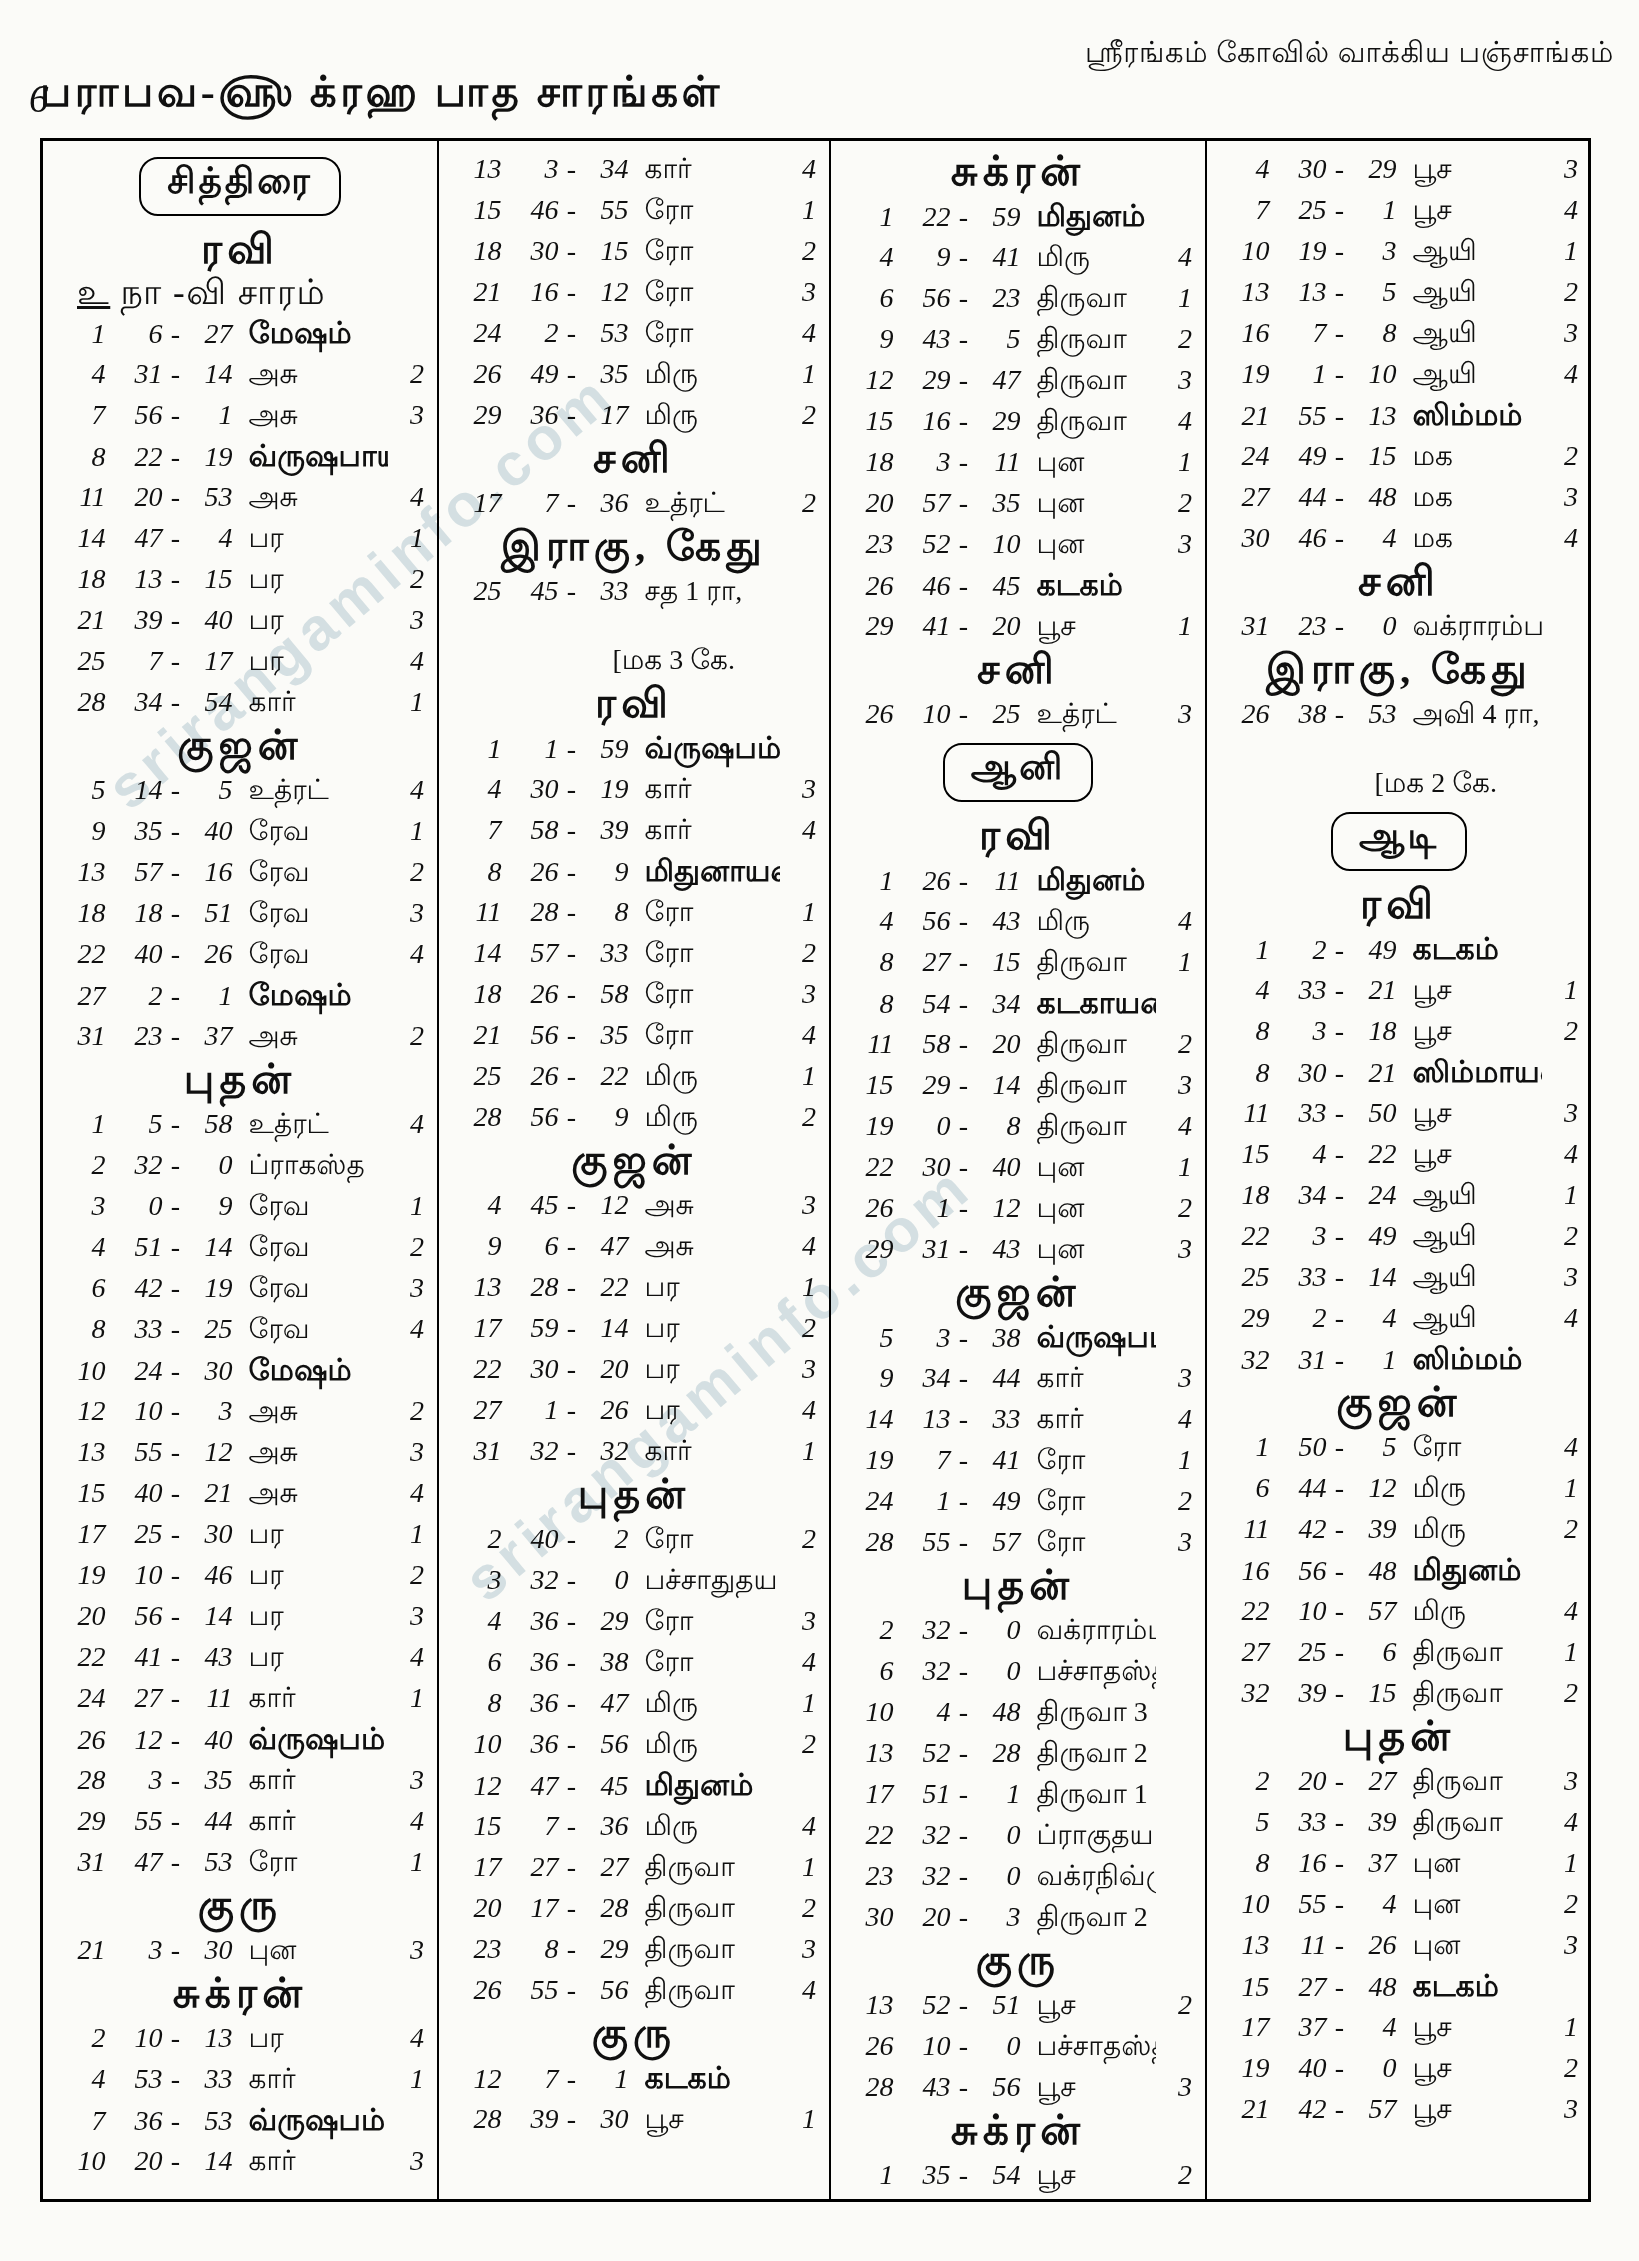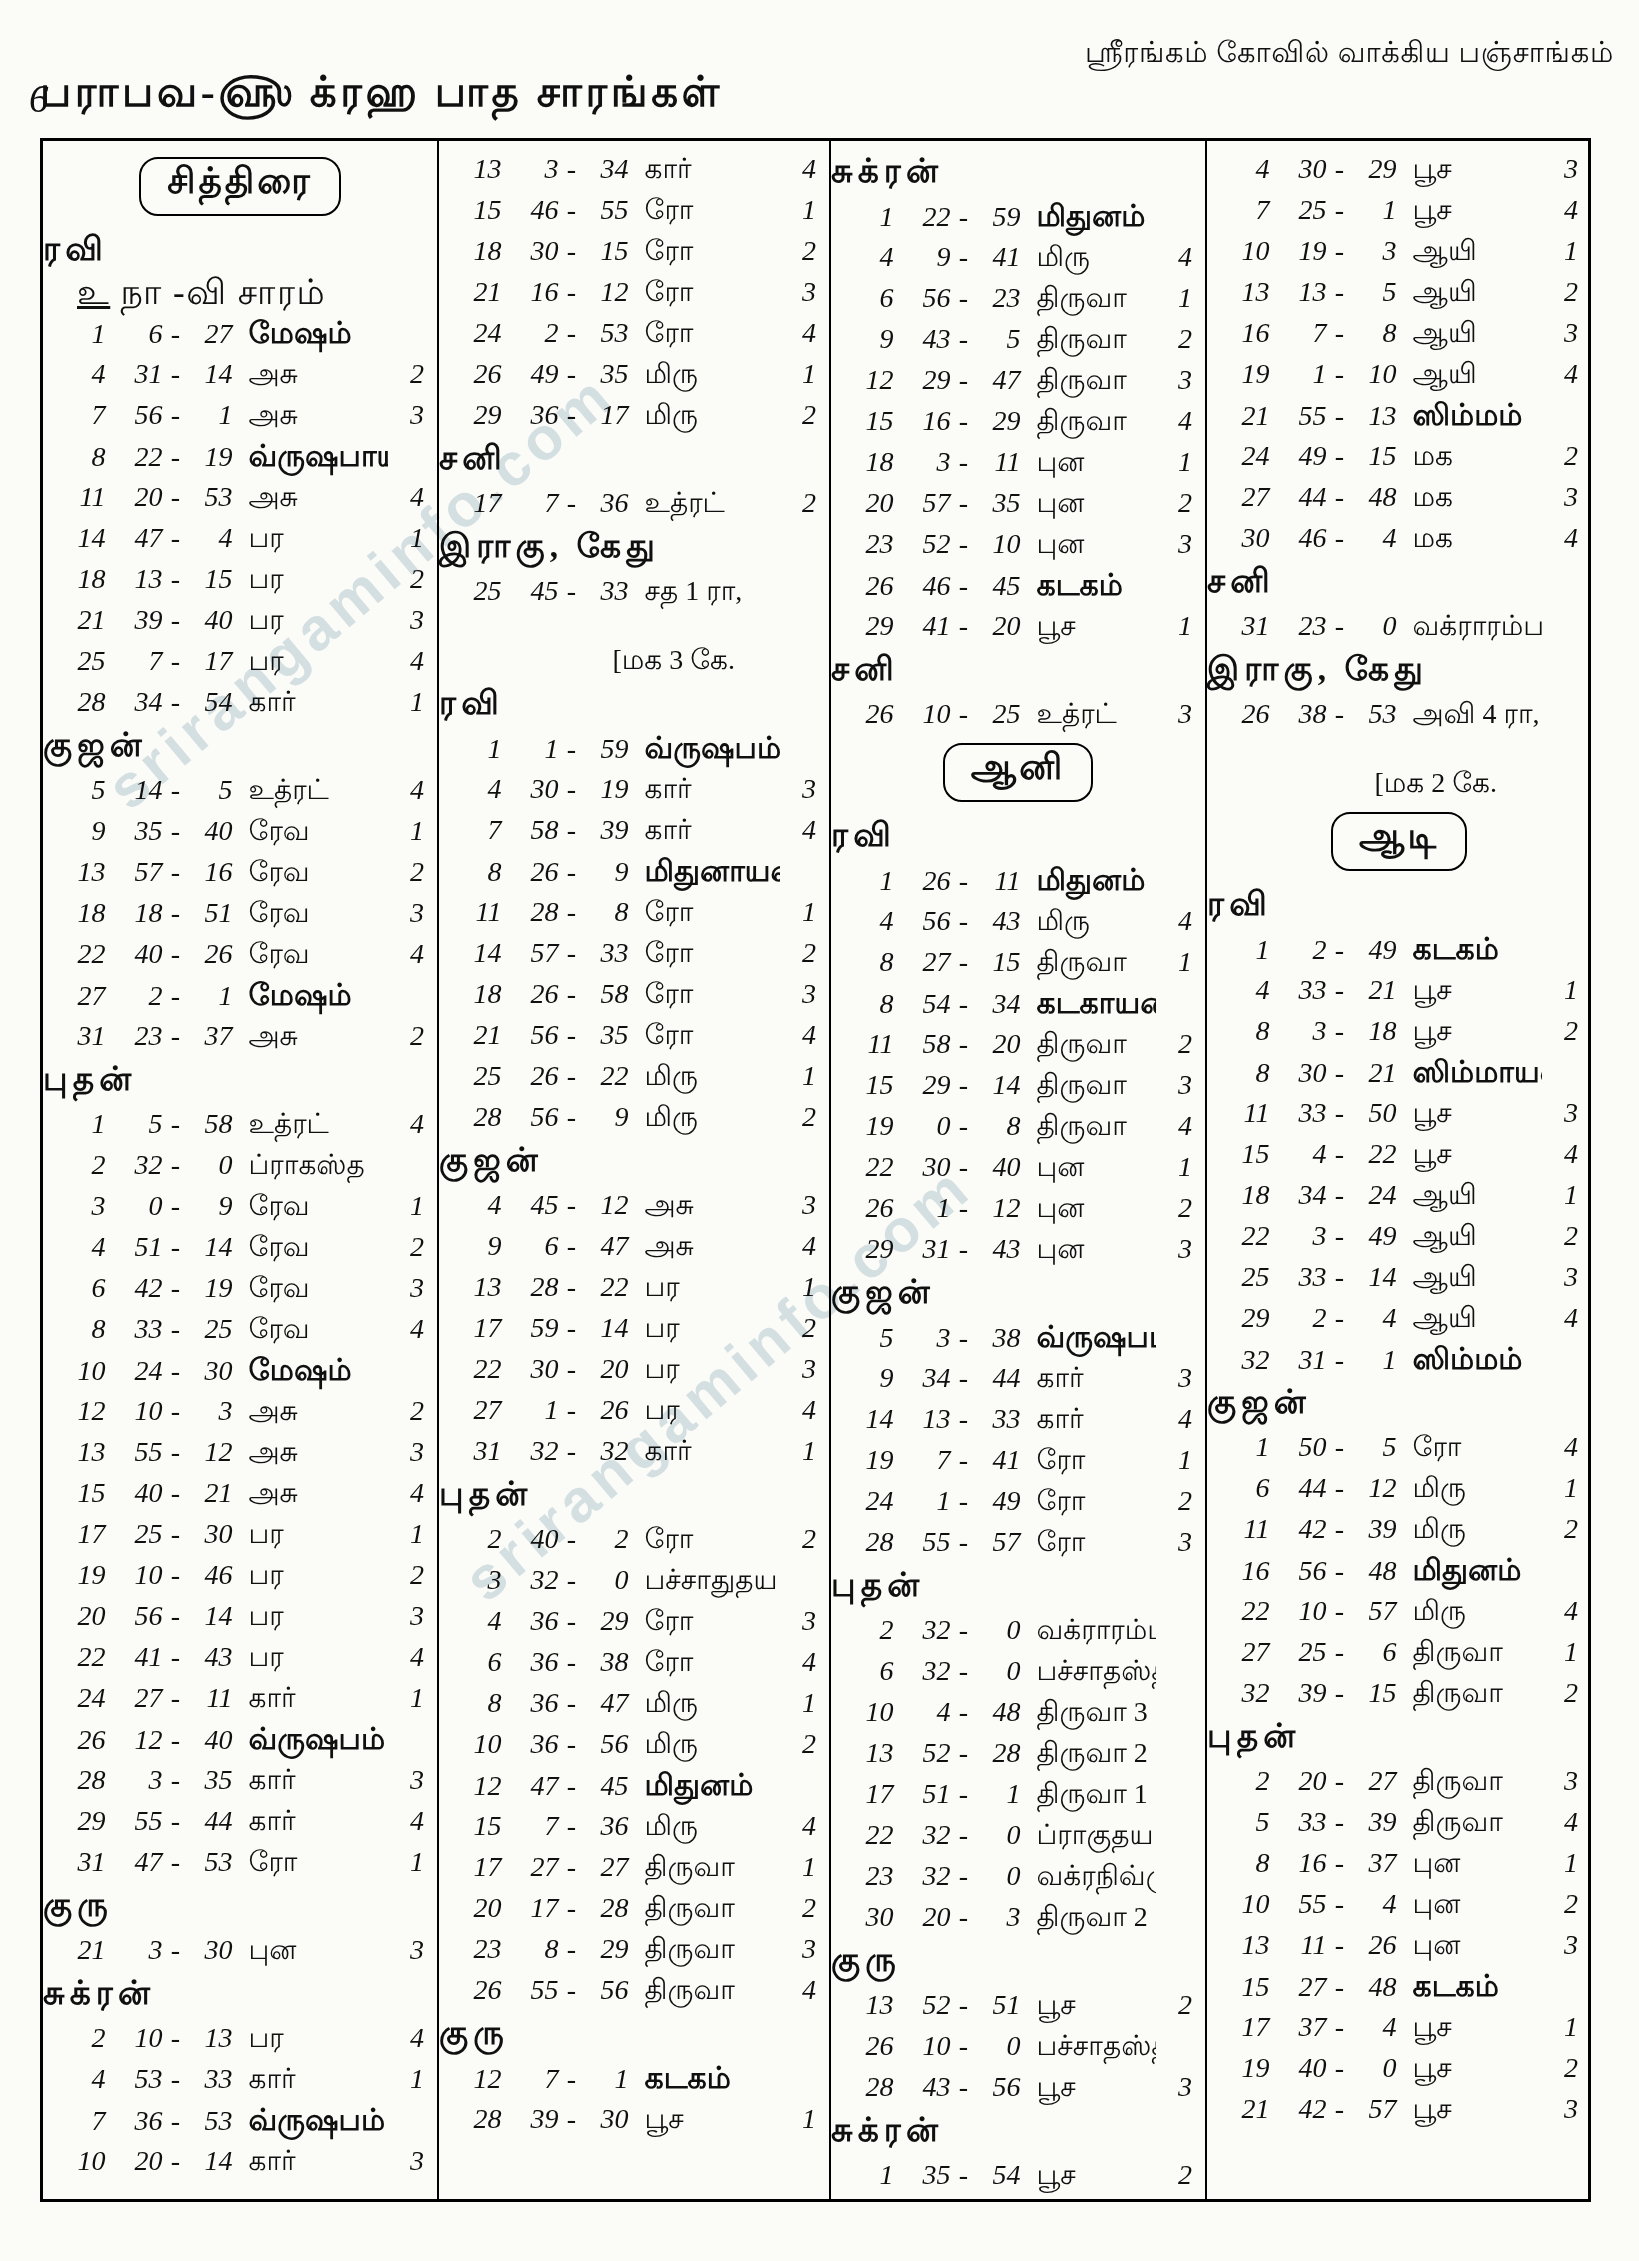--- a/index.html
+++ b/index.html
@@ -17,21 +17,21 @@
   .row{display:flex;align-items:baseline;height:41px;line-height:41px;font-size:28px;padding:0 13px 0 14.5px;white-space:nowrap;}
   .c{display:inline-block;}
   .c.d{width:48px;text-align:right;}
   .c.n{width:57px;text-align:right;}
   .c.dash{width:26px;text-align:center;}
   .c.v{width:44px;text-align:right;}
   .c.s{flex:1;padding-left:16px;overflow:hidden;}
   .c.p{width:36px;text-align:right;}
   .num{font-style:italic;}
   .bold-name .c.s{font-weight:bold;font-size:30px;font-family:Liberation Serif, serif;}
-  .sec{text-align:left;font-weight:bold;font-size:33px;height:47px;line-height:47px;letter-spacing:5.1px;}
+  .sec{text-align:center;font-weight:bold;font-size:41px;height:47px;line-height:47px;letter-spacing:5.1px;}
   .colhead{font-size:35px;font-weight:normal;height:39px;line-height:39px;padding-left:34px;letter-spacing:1.5px;}
   .uline{text-decoration:underline;}
   .note{font-size:28px;height:41px;line-height:41px;text-align:right;padding-right:94px;margin-top:28px;}
   .month-wrap{display:flex;justify-content:center;padding:8.7px 0 10.2px;}
   .month-box{border:2.9px solid #000;border-radius:19px;font-weight:bold;font-size:36px;padding:1.5px 26px 7.3px;letter-spacing:2.9px;}
   .wm{position:absolute;font-size:60px;font-weight:bold;color:rgba(110,150,170,0.28);letter-spacing:5.8px;transform:rotate(-40deg);transform-origin:left top;pointer-events:none;font-family:"Liberation Sans","DejaVu Sans",sans-serif;}
   #wm1{left:94px;top:770px;}
   #wm2{left:451px;top:1562px;}
 </style>
 </head>

